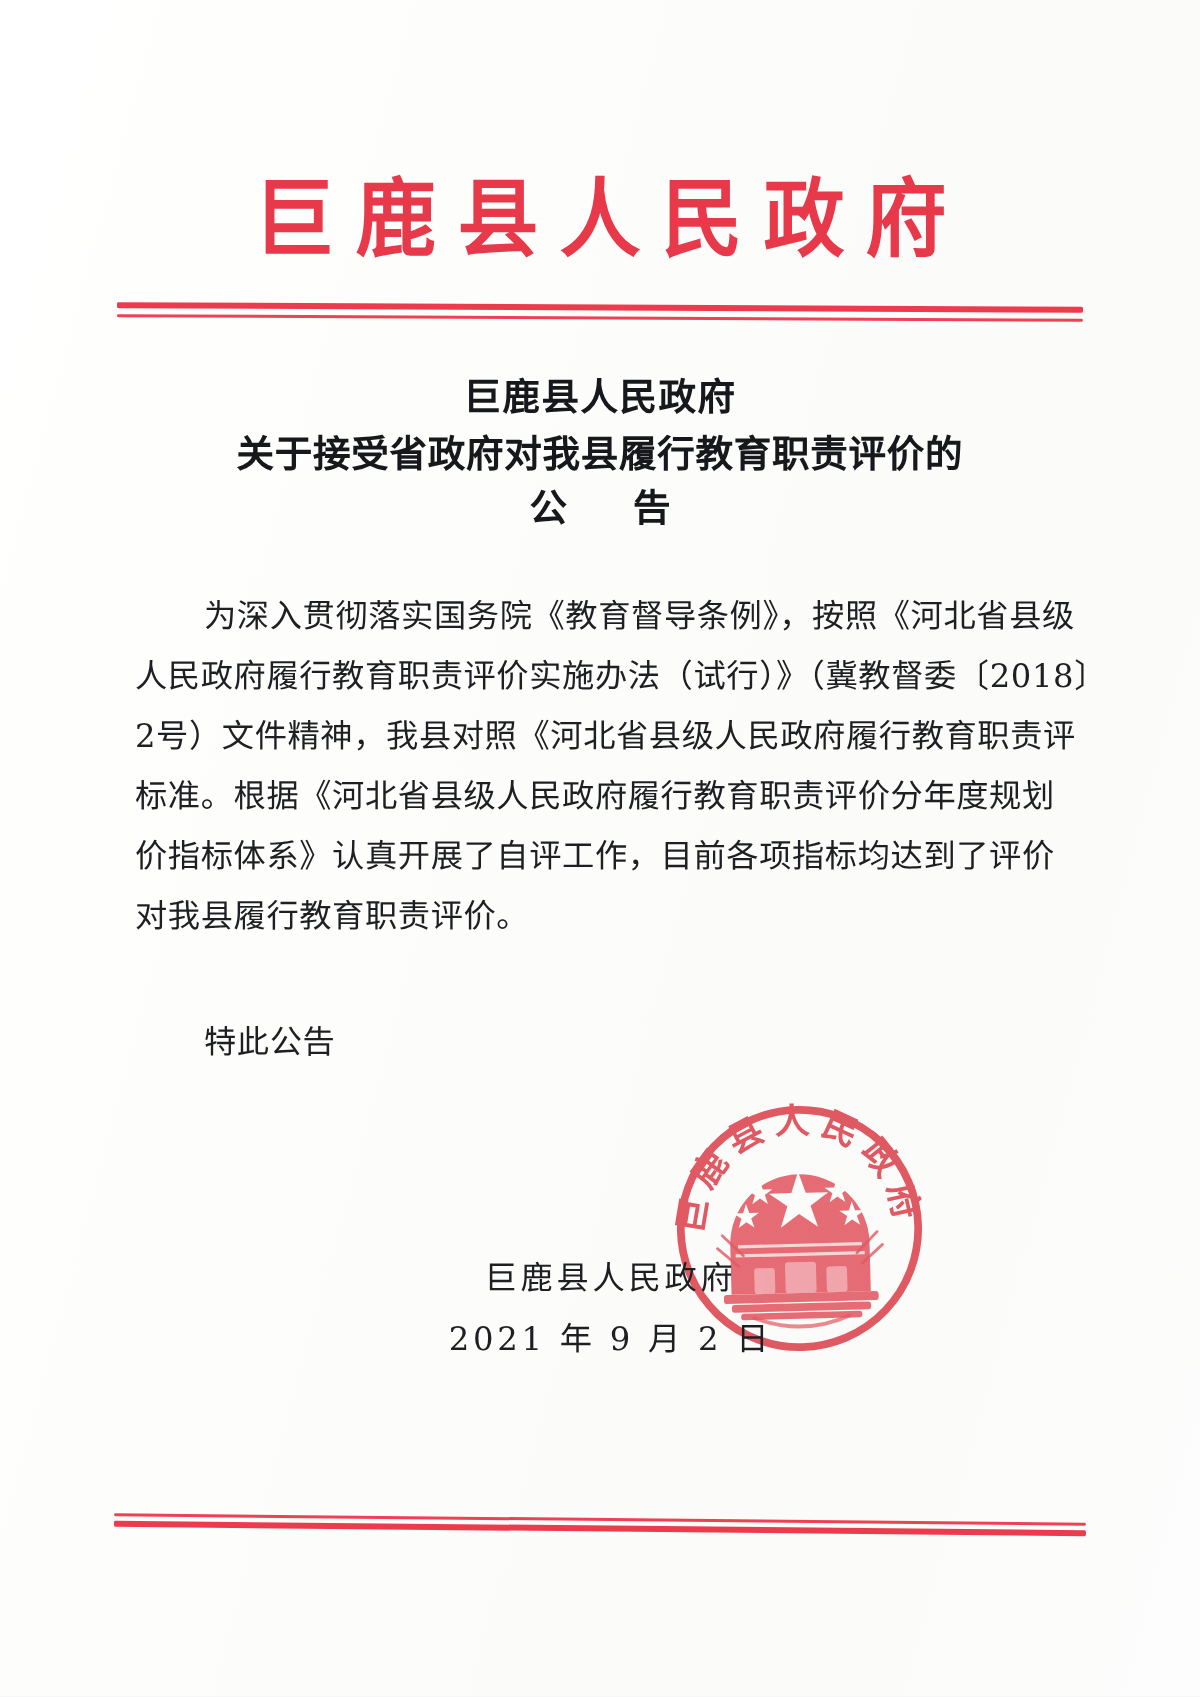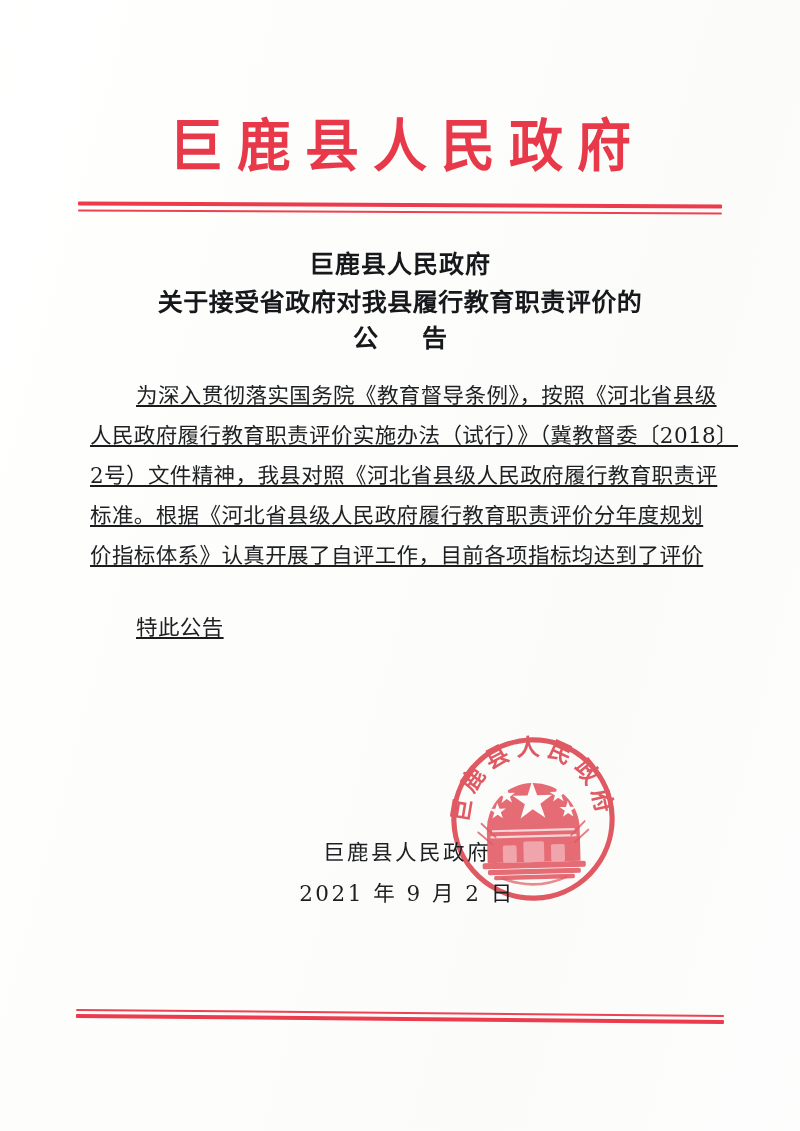--- a/index.html
+++ b/index.html
@@ -93,24 +93,23 @@
   .doc-title .line-kind {
     letter-spacing: 44px;
     text-indent: 44px;
     font-size: 25px;
     font-family: Liberation Mono, monospace;
   }
 
   
   .body-block {
     position: absolute;
-    top: 376px;
+    top: 392px;
     left: 90px;
     width: 624px;
-    text-decoration: underline;
   }
   .body-line {
     font-size: 21.5px;
     line-height: 40px;
     letter-spacing: 0.4px;
     color: #1d1f22;
     white-space: nowrap;
   }
   .body-line.indent {
     padding-left: 46px;
@@ -195,21 +194,22 @@
     <div class="line line-wide">关于接受省政府对我县履行教育职责评价的</div>
     <div class="line line-kind">公告</div>
   </div>
 
   <div class="body-block">
     <div class="body-line indent">为深入贯彻落实国务院《教育督导条例》，按照《河北省县级</div>
     <div class="body-line">人民政府履行教育职责评价实施办法（试行）》（冀教督委〔2018〕</div>
     <div class="body-line">2号）文件精神，我县对照《河北省县级人民政府履行教育职责评</div>
     <div class="body-line">标准。根据《河北省县级人民政府履行教育职责评价分年度规划</div>
     <div class="body-line">价指标体系》认真开展了自评工作，目前各项指标均达到了评价</div>
-    <div class="body-line indent" style="margin-top:32px;">特此公告</div>
+    <div class="body-line">对我县履行教育职责评价。</div>
+    <div class="body-line indent" style="margin-top:44px;">特此公告</div>
   </div>
 
   <div class="seal">
     <svg viewBox="0 0 200 200" xmlns="http://www.w3.org/2000/svg">
       <defs>
         <path id="arcTop" d="M 26 100 A 74 74 0 0 1 174 100" fill="none"></path>
       </defs>
 
       <circle cx="100" cy="100" r="92" fill="none" stroke="#e0434f" stroke-width="6"></circle>
 

